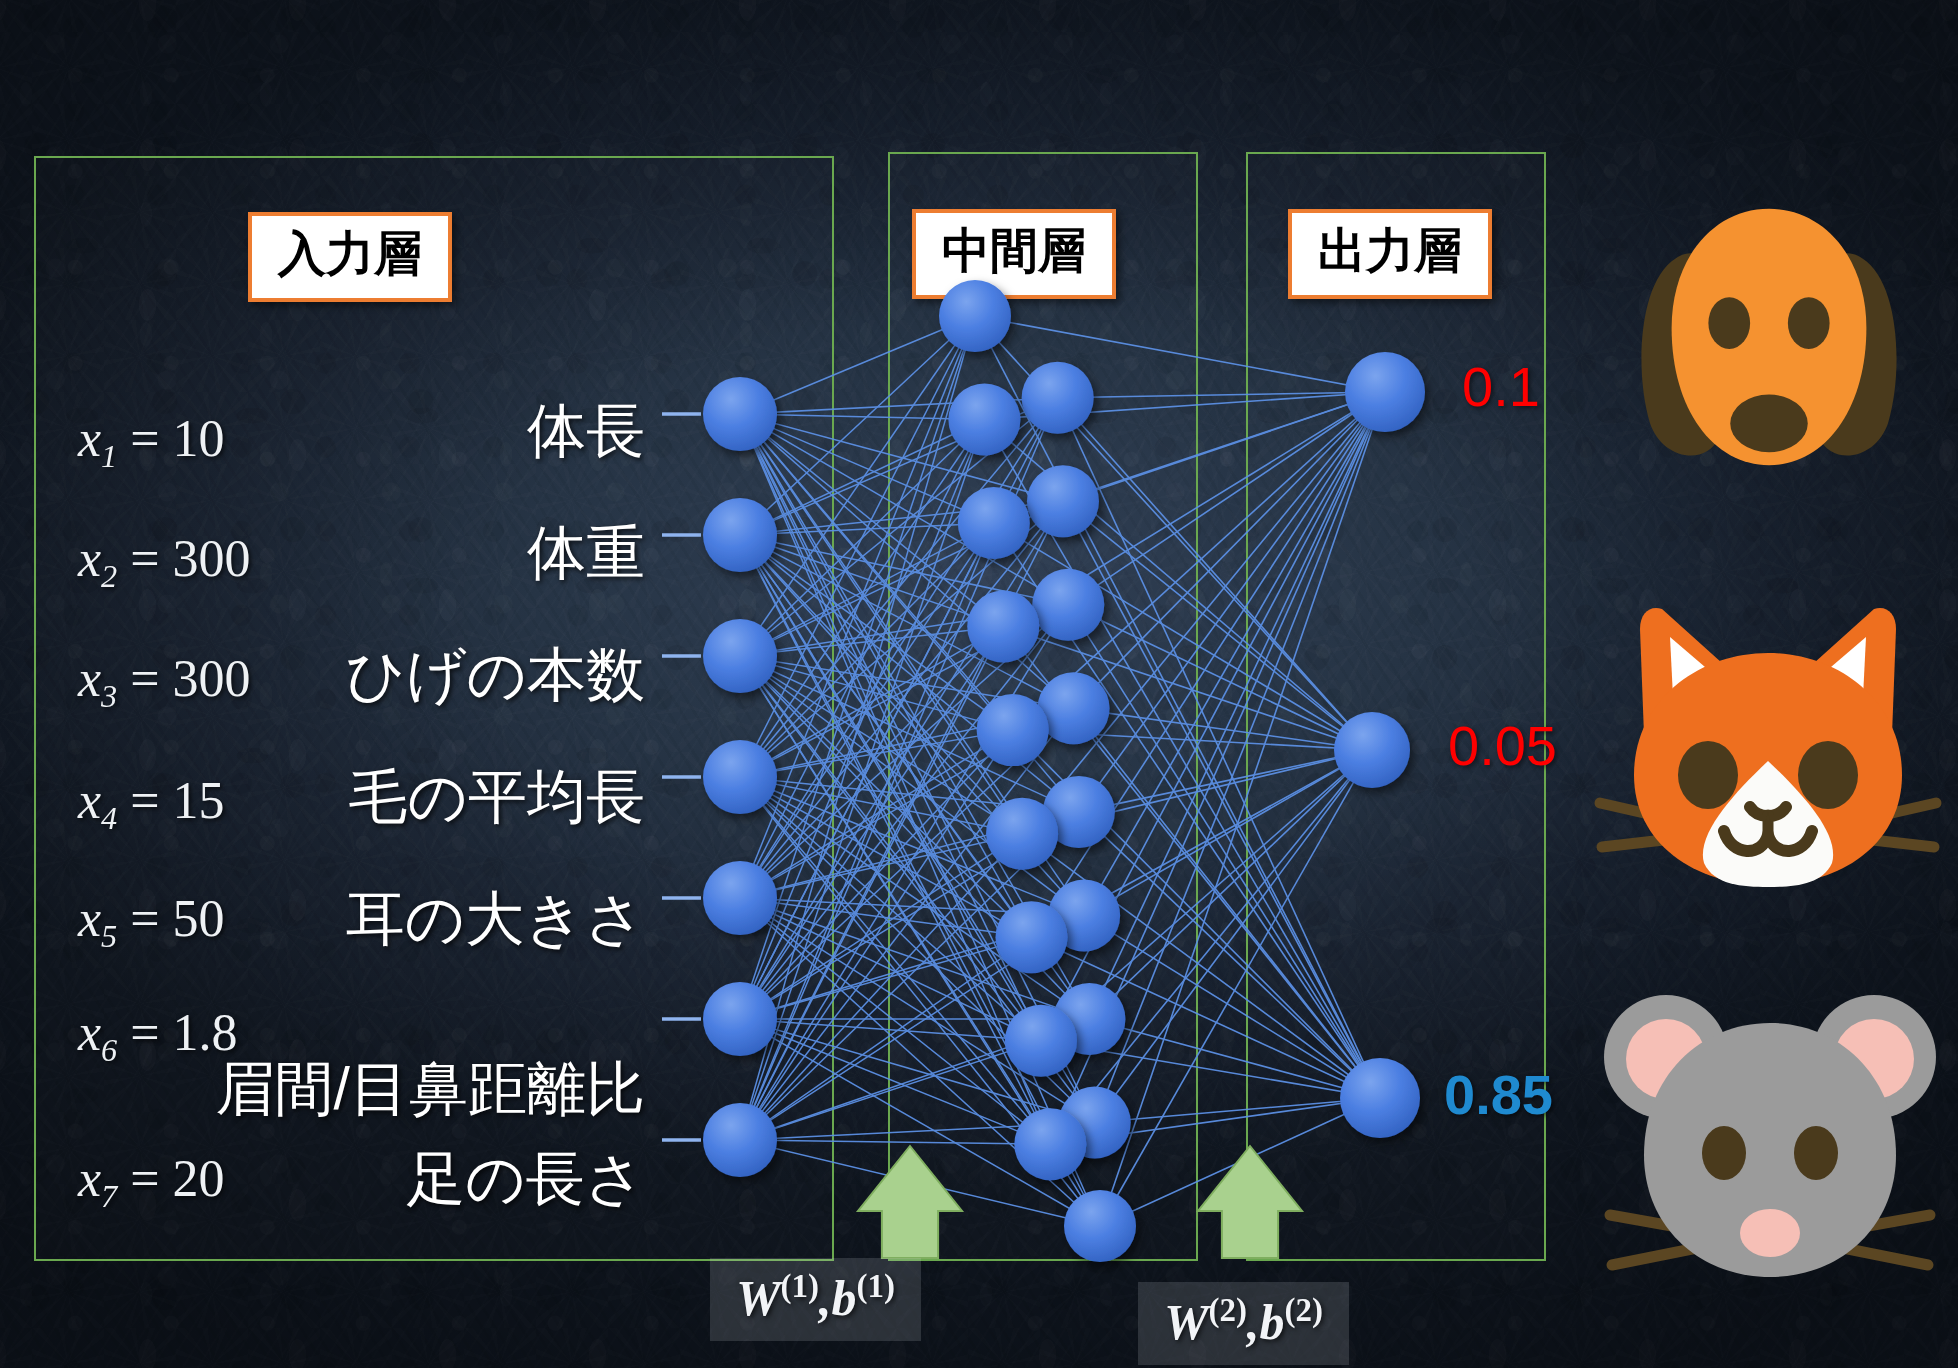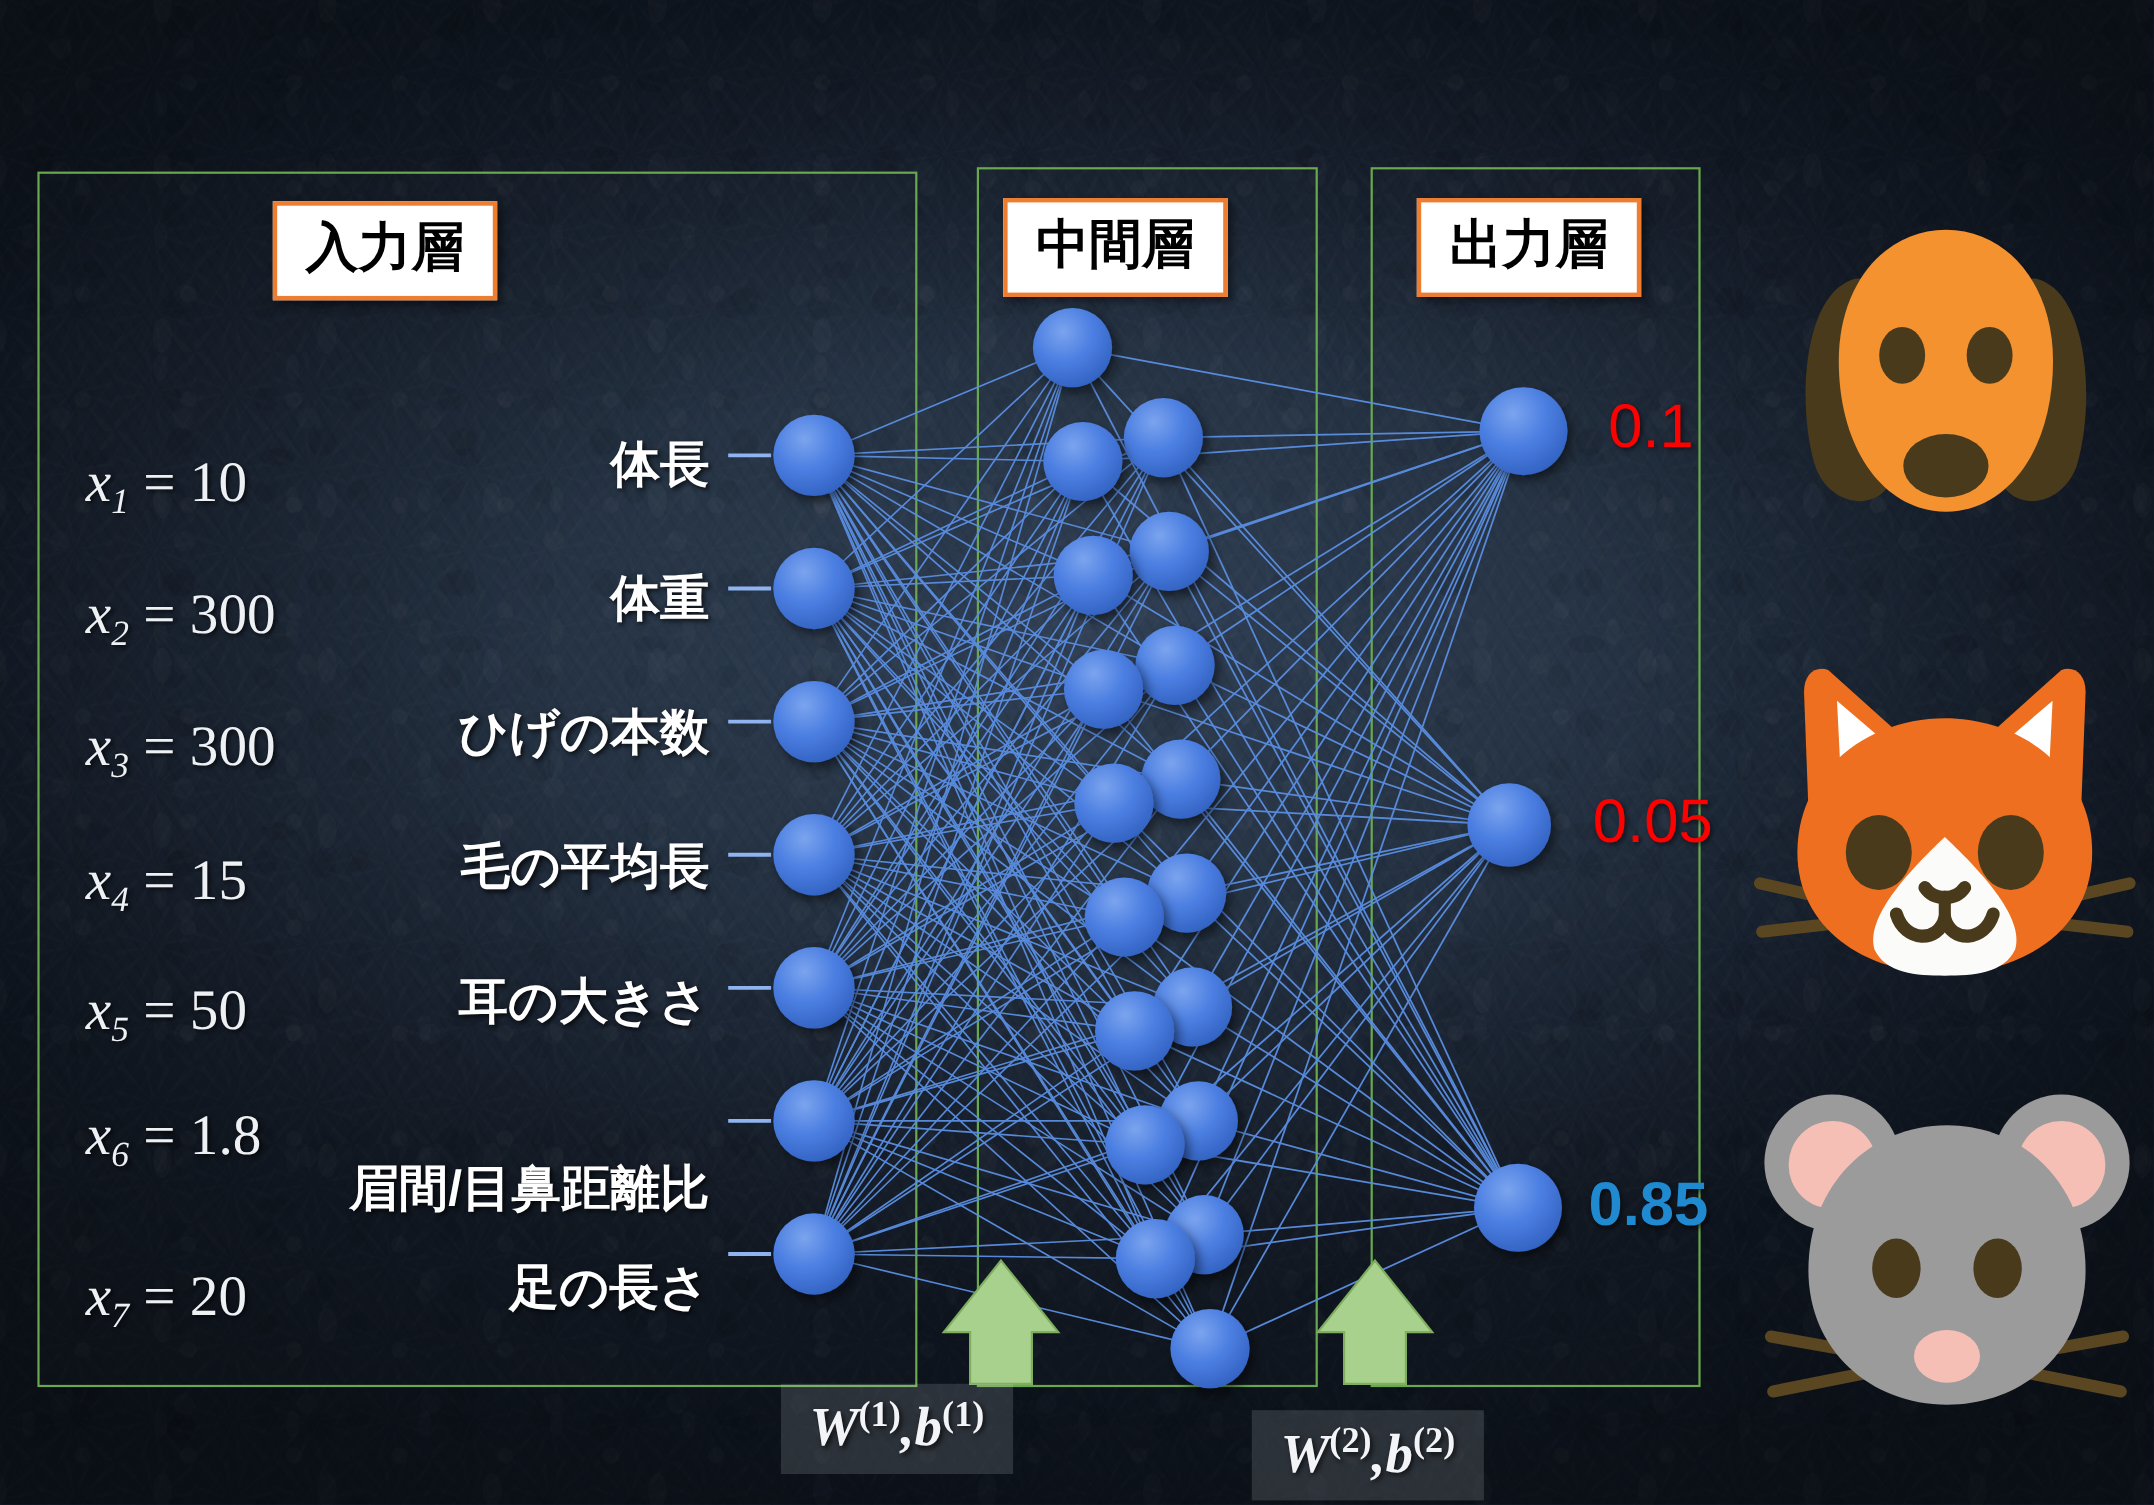--- a/index.html
+++ b/index.html
@@ -74,20 +74,21 @@
   .layer-cap {
     position: absolute;
     background: #ffffff;
     border: 4px solid #ed7d31;
     color: #000;
     font-size: 48px; font-weight: 700;
     padding: 6px 26px 12px;
     text-align: center;
     box-shadow: 4px 4px 7px rgba(0,0,0,.45);
     white-space: nowrap;
+    margin-top: 29px;
   }
   #cap-input  { left: 248px;  top: 183px; }
   #cap-hidden { left: 912px;  top: 180px; }
   #cap-output { left: 1288px; top: 180px; }
 
   
   .xval {
     position: absolute;
     left: 78px;
     font-family: "Liberation Serif", serif;
@@ -98,21 +99,21 @@
     margin-top: 11px;
   }
   .xval i { font-style: italic; }
   .xval sub { font-size: .62em; font-style: italic; }
 
   
   .feat {
     position: absolute;
     right: 0;
     text-align: center;
-    font-size: 45px; font-weight: 700; color: #ffffff;
+    font-size: 59px; font-weight: 400; color: #ffffff;
     text-shadow: 2px 2px 5px rgba(0,0,0,.8);
     white-space: nowrap;
   }
 
   
   #net { position: absolute; left: 0; top: 0; width: 1958px; height: 1368px; }
 
   
   .outval {
     position: absolute;

